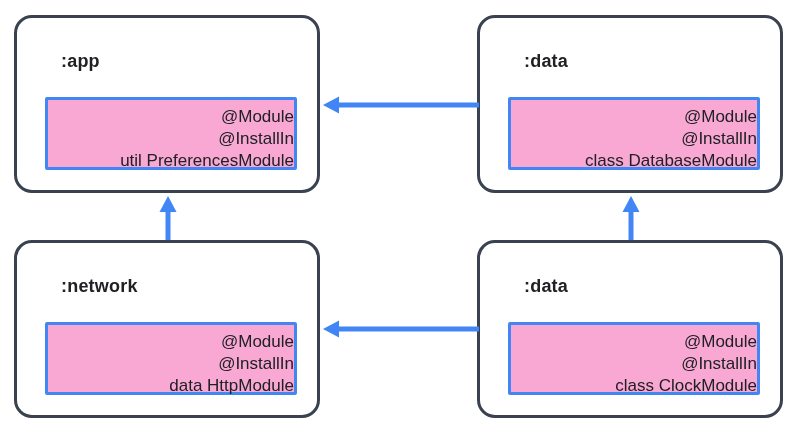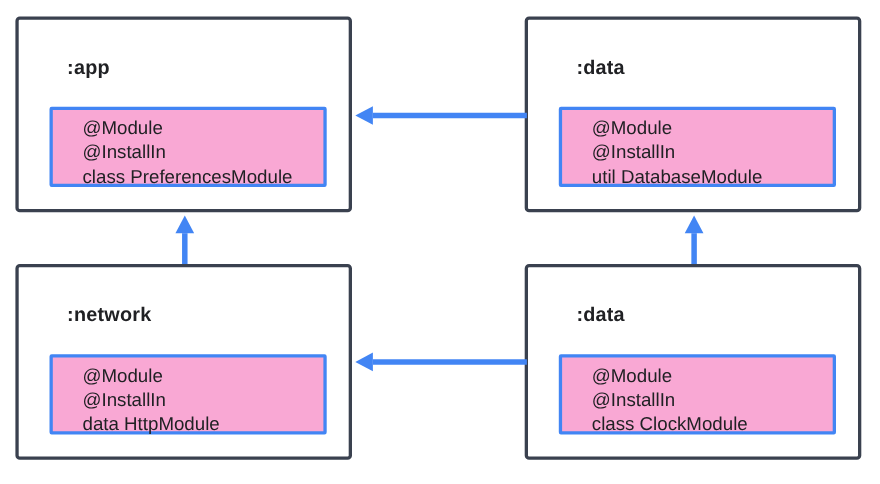--- a/index.html
+++ b/index.html
@@ -14,23 +14,24 @@
     height: 440px;
     background: #ffffff;
     overflow: hidden;
   }
   .module {
     position: absolute;
     width: 306px;
     height: 178px;
     box-sizing: border-box;
     border: 3px solid #3a414f;
-    border-radius: 4px;
+    border-radius: 18px;
     background: #ffffff;
     z-index: 1;
+    text-align: right;
   }
   .m-app     { left: 14px;  top: 15px;  }
   .m-data    { left: 477px; top: 15px; padding-left: 32px;  }
   .m-network { left: 14px;  top: 240px; padding-left: 13px; }
   .m-util    { left: 477px; top: 240px; }
 
   .module-title {
     position: absolute;
     left: 44px;
     top: 33px;
@@ -69,30 +70,30 @@
 </head>
 <body>
 
 <div id="stage">
 
   <div class="module m-app">
     <div class="module-title">:app</div>
     <div class="code-box">
       <div class="code-line">@Module</div>
       <div class="code-line">@InstallIn</div>
-      <div class="code-line">class PreferencesModule</div>
+      <div class="code-line">util PreferencesModule</div>
     </div>
   </div>
 
   <div class="module m-data">
     <div class="module-title">:data</div>
     <div class="code-box">
       <div class="code-line">@Module</div>
       <div class="code-line">@InstallIn</div>
-      <div class="code-line">util DatabaseModule</div>
+      <div class="code-line">class DatabaseModule</div>
     </div>
   </div>
 
   <div class="module m-network">
     <div class="module-title">:network</div>
     <div class="code-box">
       <div class="code-line">@Module</div>
       <div class="code-line">@InstallIn</div>
       <div class="code-line">data HttpModule</div>
     </div>

